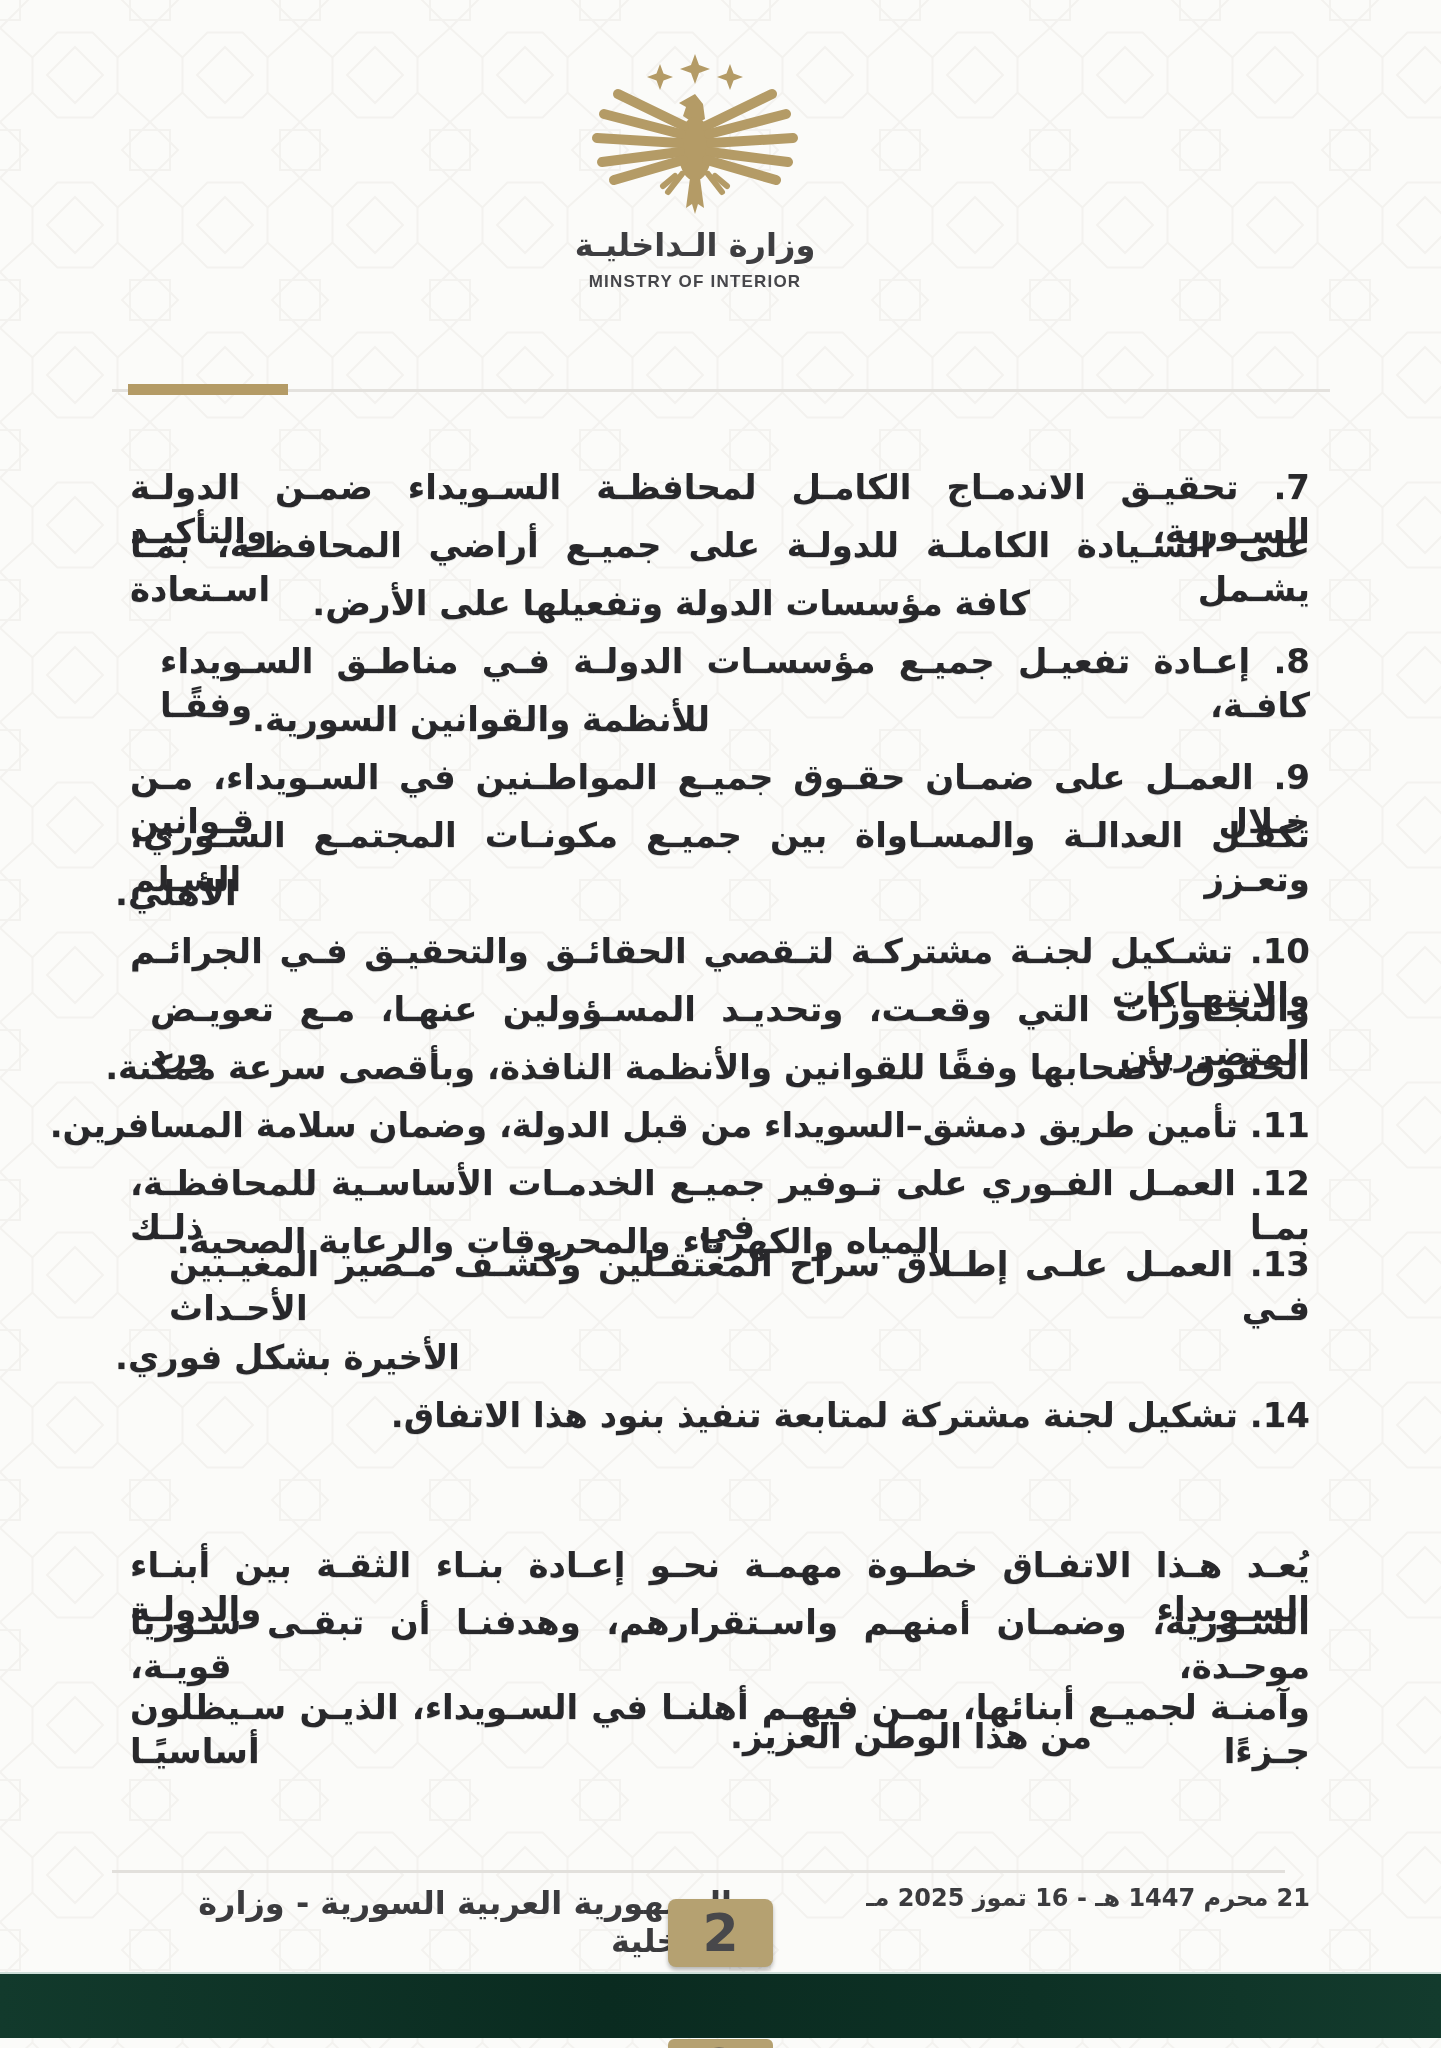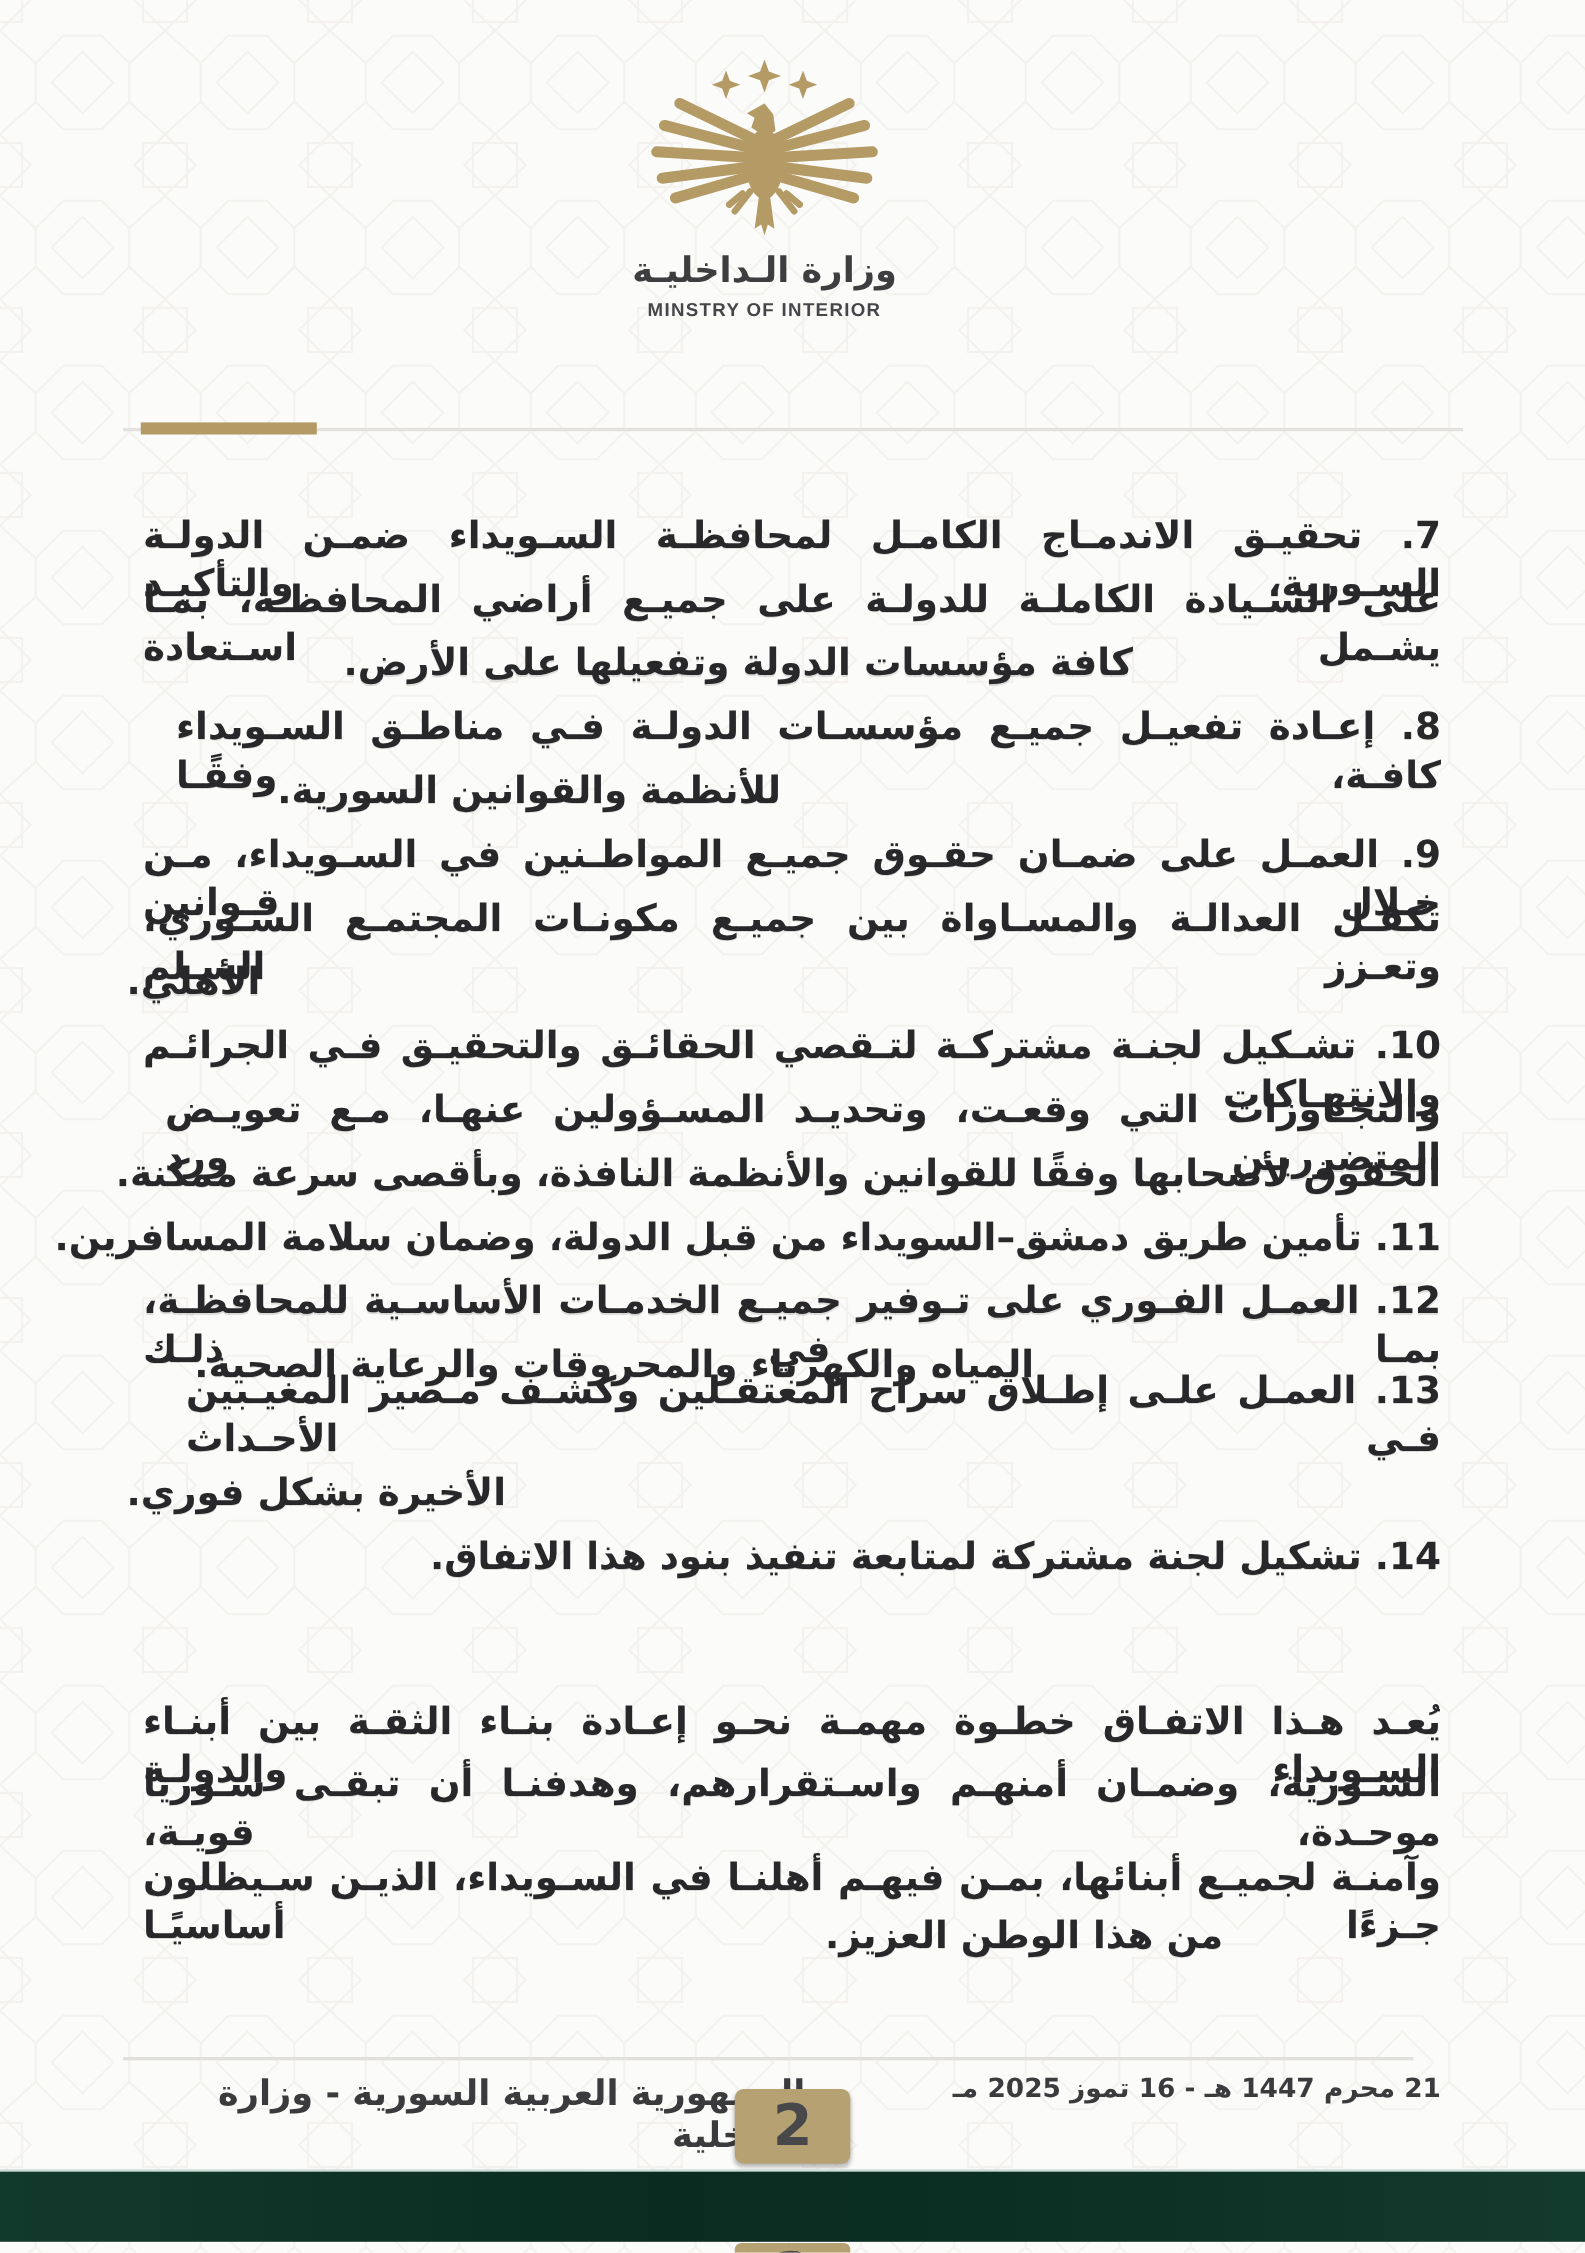--- a/index.html
+++ b/index.html
@@ -153,21 +153,21 @@
       <div class="doc-line snap" dir="rtl" style="top: 1045px; right: 131px;">الحقوق لأصحابها وفقًا للقوانين والأنظمة النافذة، وبأقصى سرعة ممكنة.</div>
       <div class="doc-line snap" dir="rtl" style="top: 1103px; right: 131px;">11. تأمين طريق دمشق–السويداء من قبل الدولة، وضمان سلامة المسافرين.</div>
       <div class="doc-line justify" dir="rtl" style="top: 1161px;">12. العمـل الفـوري على تـوفير جميـع الخدمـات الأساسـية للمحافظـة، بمـا في ذلـك</div>
       <div class="doc-line snap" dir="rtl" style="top: 1219px; right: 501px;">المياه والكهرباء والمحروقات والرعاية الصحية.</div>
       <div class="doc-line justify" dir="rtl" style="top: 1242px; margin-left: 39px;">13. العمـل علـى إطـلاق سراح المعتقـلين وكشـف مـصير المغيـبين فـي الأحـداث</div>
       <div class="doc-line snap" dir="rtl" style="top: 1335px; left: 115px;">الأخيرة بشكل فوري.</div>
       <div class="doc-line snap" dir="rtl" style="top: 1393px; right: 131px;">14. تشكيل لجنة مشتركة لمتابعة تنفيذ بنود هذا الاتفاق.</div>
       <div class="doc-line justify" dir="rtl" style="top: 1543px;">يُعـد هـذا الاتفـاق خطـوة مهمـة نحـو إعـادة بنـاء الثقـة بين أبنـاء السـويداء والدولـة</div>
       <div class="doc-line justify" dir="rtl" style="top: 1600px;">السـورية، وضمـان أمنهـم واسـتقرارهم، وهدفنـا أن تبقـى سـوريا موحـدة، قويـة،</div>
       <div class="doc-line justify" dir="rtl" style="top: 1657px; margin-top: 28px;">وآمنـة لجميـع أبنائها، بمـن فيهـم أهلنـا في السـويداء، الذيـن سـيظلون جـزءًا أساسيًـا</div>
-      <div class="doc-line snap" dir="rtl" style="top: 1714px; right: 329px; margin-top: 24px;">من هذا الوطن العزيز.</div>
+      <div class="doc-line snap" dir="rtl" style="top: 1714px; right: 349px;">من هذا الوطن العزيز.</div>
     </div>
 
   <div class="footer-rule"></div>
   <div class="footer-left">الجمهورية العربية السورية - وزارة الداخلية</div>
   <div class="footer-right">21 محرم 1447 هـ  -  16 تموز 2025 مـ</div>
 
   <div class="page-number-box">
     <span class="page-number">2</span>
   </div>
 

